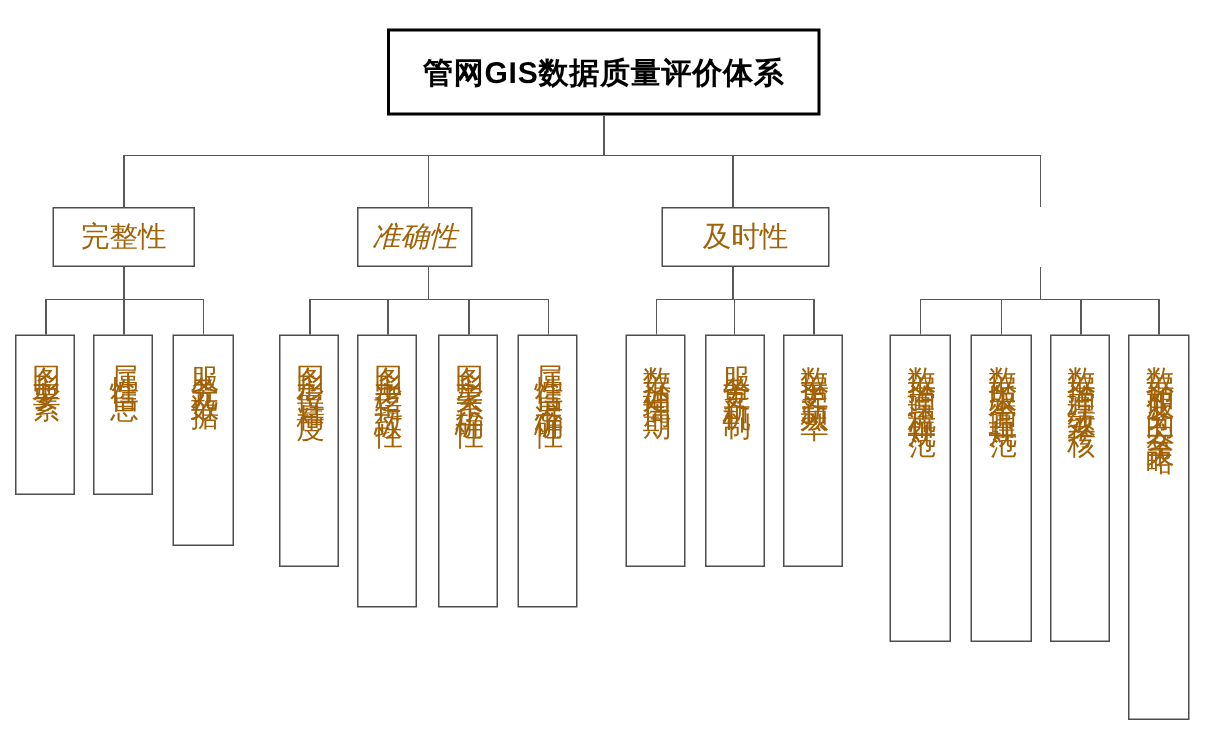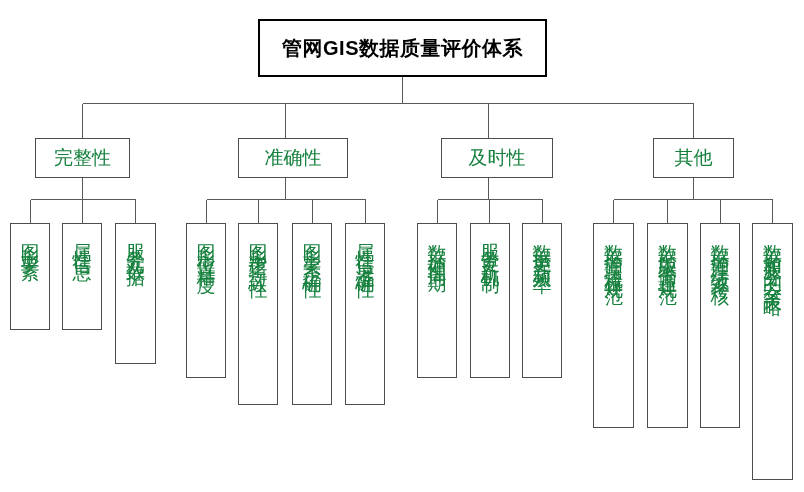--- a/index.html
+++ b/index.html
@@ -18,21 +18,21 @@
   .connectors {
     position: absolute;
     left: 0; top: 0;
     width: 804px;
     height: 492px;
   }
   .node {
     position: absolute;
     box-sizing: border-box;
     background: #ffffff;
-    color: #15803d;
+    color: #a16207;
     display: flex;
     align-items: center;
     justify-content: center;
   }
   .root-node {
     border: 2px solid #000000;
     font-size: 20px;
     font-weight: bold;
     color: #000000;
     letter-spacing: 0.5px;
@@ -93,23 +93,22 @@
 
     <line x1="613.5" y1="199.5" x2="613.5" y2="223"></line>
     <line x1="667.5" y1="199.5" x2="667.5" y2="223"></line>
     <line x1="720.5" y1="199.5" x2="720.5" y2="223"></line>
     <line x1="772.5" y1="199.5" x2="772.5" y2="223"></line>
   </svg>
 
   <div class="node root-node" style="left:258px; top:19px; width:289px; height:58px;">管网GIS数据质量评价体系</div>
 
   <div class="node branch-node" style="left:35px; top:138px; width:95px; height:40px;">完整性</div>
-  <div class="node branch-node" style="left:238px; top:138px; width:110px; height:40px;">准确性</div>
+  <div class="node branch-node" style="left:238px; top:138px; width:77px; height:40px;font-style:italic;">准确性</div>
   <div class="node branch-node" style="left:441px; top:138px; width:112px; height:40px;">及时性</div>
-  <div class="node branch-node" style="left:653px; top:138px; width:81px; height:40px;">其他</div>
 
   <div class="node leaf-node" style="left:10px;  top:223px; width:40px; height:107px;">图形要素</div>
   <div class="node leaf-node" style="left:62px;  top:223px; width:40px; height:107px;">属性信息</div>
   <div class="node leaf-node" style="left:115px; top:223px; width:41px; height:141px;">服务元数据</div>
 
   <div class="node leaf-node" style="left:186px; top:223px; width:40px; height:155px;">图形位置精度</div>
   <div class="node leaf-node" style="left:238px; top:223px; width:40px; height:182px;">图形逻辑一致性</div>
   <div class="node leaf-node" style="left:292px; top:223px; width:40px; height:182px;">图形关系正确性</div>
   <div class="node leaf-node" style="left:345px; top:223px; width:40px; height:182px;">属性信息准确性</div>
 

